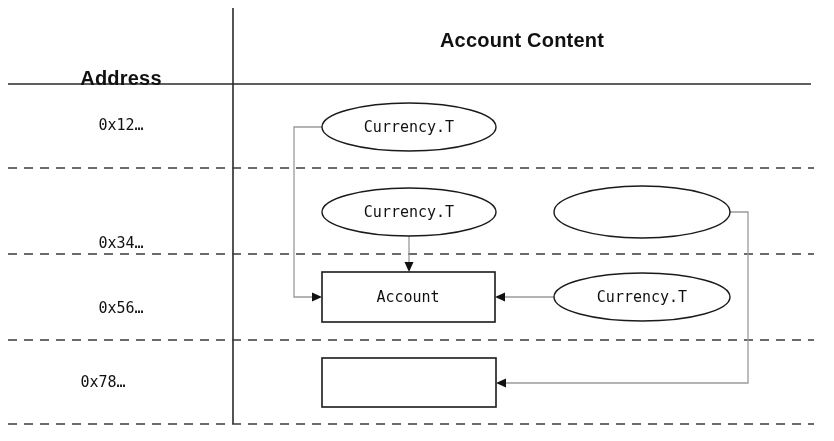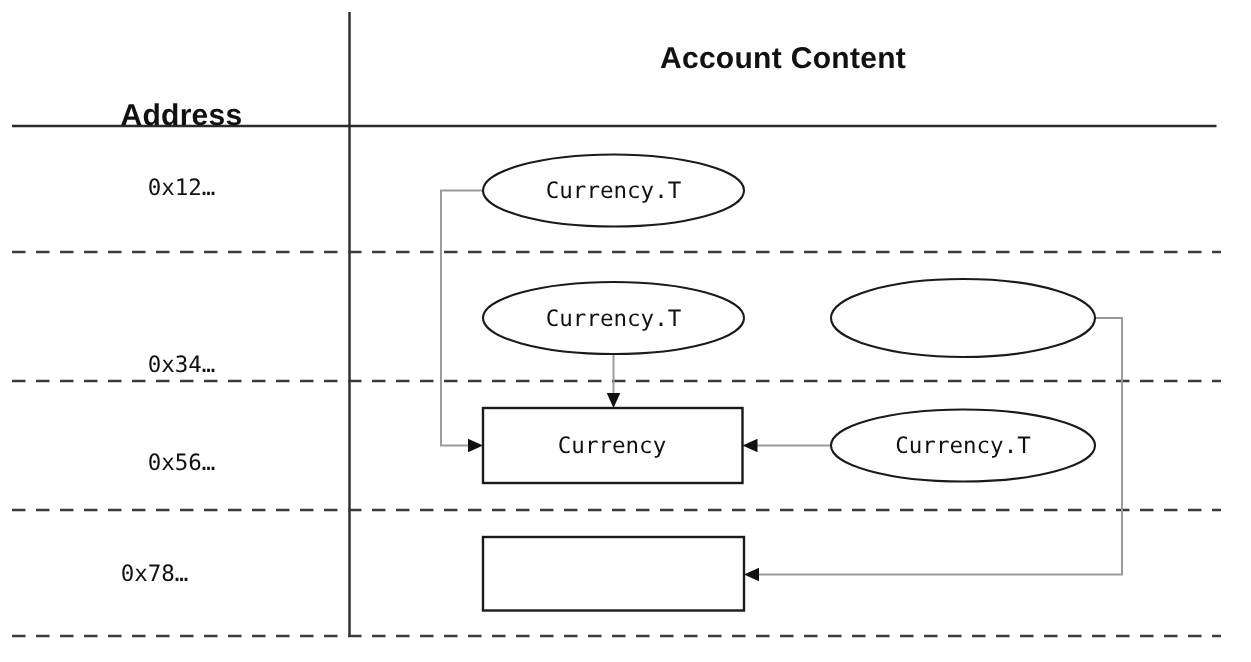--- a/index.html
+++ b/index.html
@@ -77,15 +77,15 @@
   <div class="label header-label" style="left:522px; top:40px;">Account Content</div>
 
   <div class="label mono-label" style="left:121px; top:125px;">0x12…</div>
   <div class="label mono-label" style="left:121px; top:223px;margin-top:20px;">0x34…</div>
   <div class="label mono-label" style="left:121px; top:308px;">0x56…</div>
   <div class="label mono-label" style="left:103px; top:382px;">0x78…</div>
 
   <div class="label mono-label" style="left:409px; top:127px;">Currency.T</div>
   <div class="label mono-label" style="left:409px; top:212px;">Currency.T</div>
   <div class="label mono-label" style="left:642px; top:297px;">Currency.T</div>
-  <div class="label mono-label" style="left:408px; top:297px;">Currency</div>
+  <div class="label mono-label" style="left:408px; top:297px;">Account</div>
 
 </div>
 
 </body></html>

